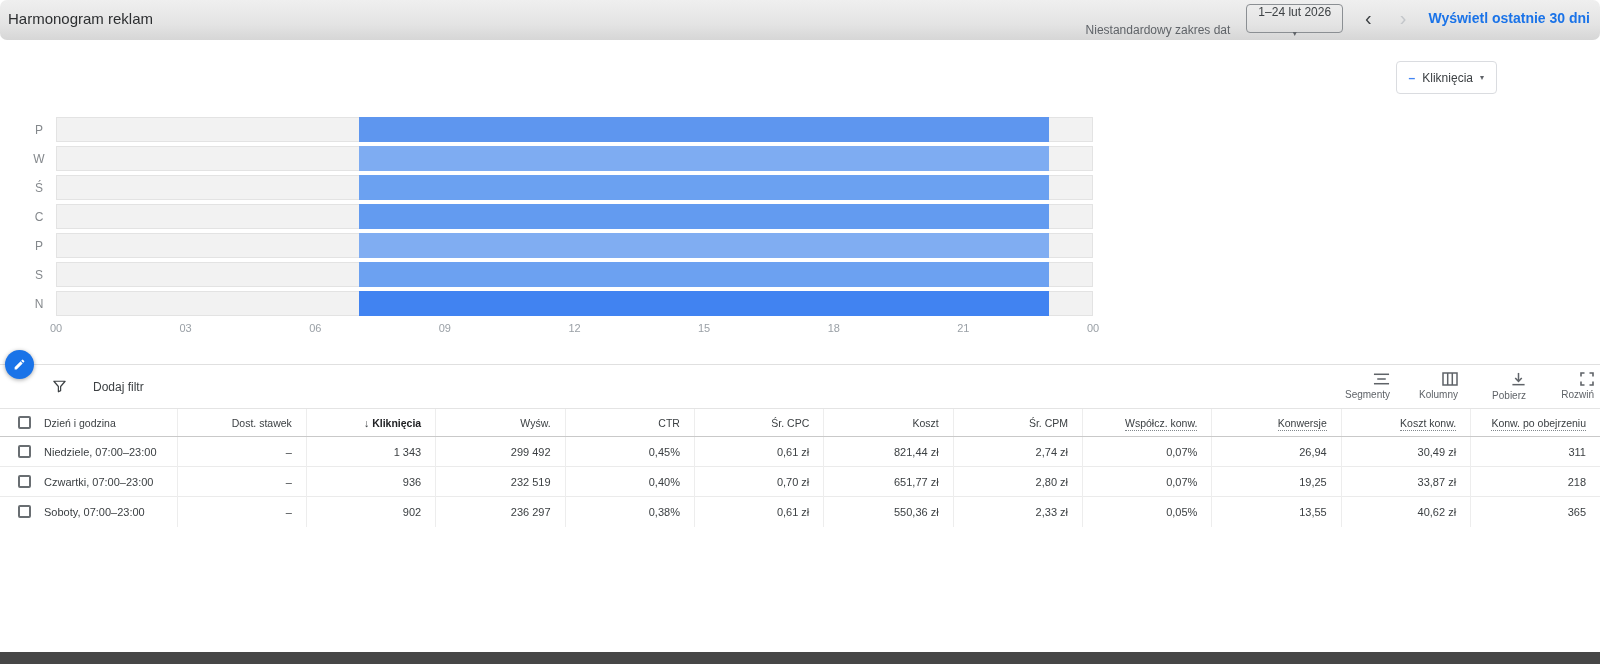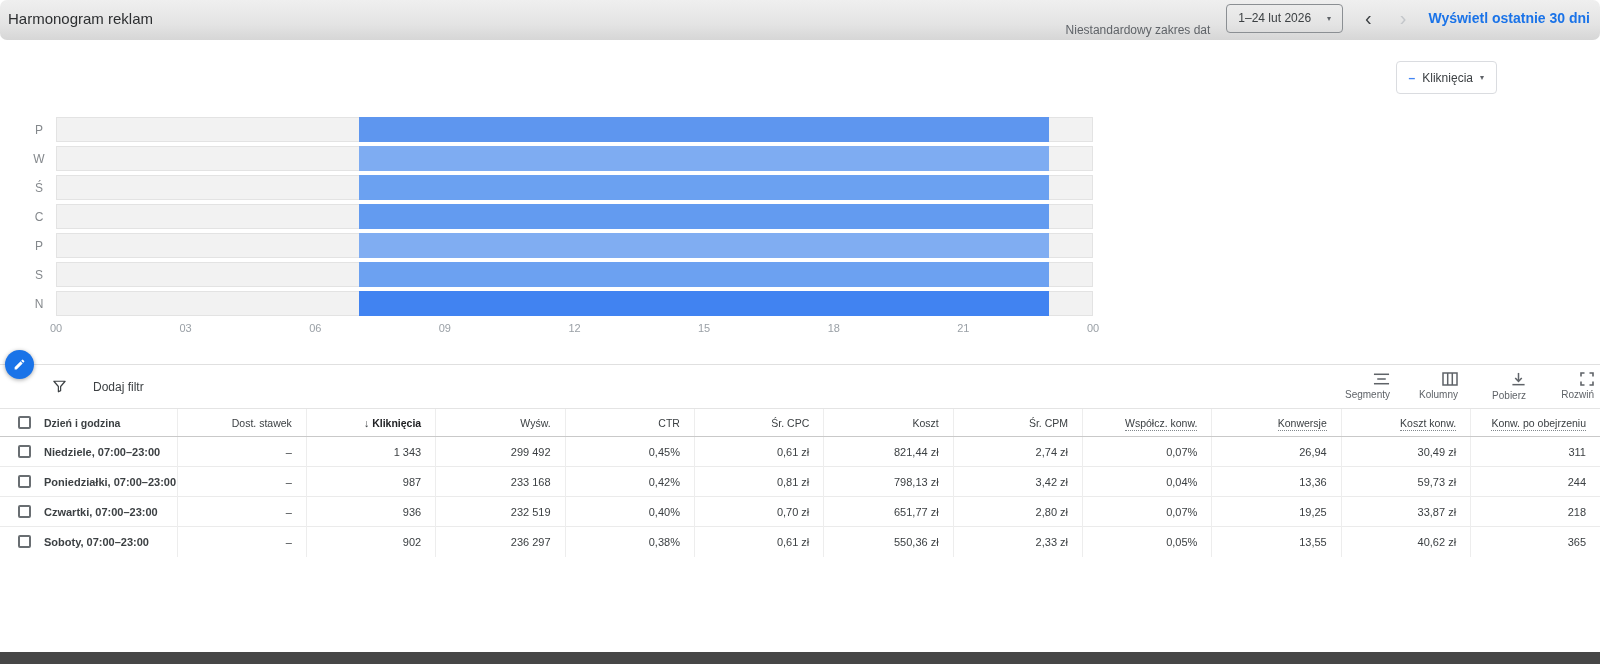--- a/index.html
+++ b/index.html
@@ -6,23 +6,23 @@
   html,body { width:1600px; height:664px; overflow:hidden; background:#fff;
     font-family:"Liberation Sans", sans-serif; color:#3c4043; }
   .app { position:relative; width:1600px; height:664px; }
 
   
   .topbar { height:40px; display:flex; align-items:center; padding:0 10px 4px 8px;
     background:linear-gradient(180deg,#efefef 0%,#e4e4e4 60%,#d6d6d6 100%);border-radius:7px; }
   .page-title { font-size:15px; color:#2d2f31; }
   .topbar-right { margin-left:auto; display:flex; align-items:center; gap:16px; font-size:12px; }
   .range-label { color:#5f6368;margin-top:24px; }
-  .date-select { display:flex; align-items:center; gap:16px; height:29px; padding:0 11px;
+  .date-select { display:flex; align-items:center; gap:10px; height:29px; padding:0 11px;
     border:1px solid #8b8f93; border-radius:4px; background:transparent; font-size:12px;
-    color:#3c4043; cursor:pointer; font-family:inherit; }
+    color:#3c4043; cursor:pointer; font-family:inherit;flex-direction:column; }
   .caret { font-size:8px; color:#5f6368; }
   .chev { font-size:20px; line-height:20px; color:#3c4043; cursor:pointer; padding:0 6px; user-select:none; }
   .chev.disabled { color:#c3c6ca; }
   .link30 { color:#1a73e8; font-weight:700; font-size:14px; cursor:pointer; text-decoration:none; white-space:nowrap; }
 
   
   .chart-panel { position:relative; height:324px; background:#fff; }
   .legend-btn { position:absolute; top:21px; right:103px; height:33px; padding:0 12px;
     display:flex; align-items:center; gap:7px; background:#fff; border:1px solid #dadce0;
     border-radius:4px; font-size:12px; color:#3c4043; cursor:pointer; font-family:inherit; }
@@ -46,21 +46,21 @@
   .add-filter { margin-left:26px; font-size:12px; color:#3c4043; cursor:pointer; }
   .toolbar-actions { margin-left:auto; display:flex; gap:24px; margin-right:6px; }
   .action { display:flex; flex-direction:column; align-items:flex-end; gap:3px;
     font-size:10px; color:#5f6368; cursor:pointer; min-width:44px; }
 
   
   table { width:100%; border-collapse:collapse; table-layout:fixed; font-size:11px; color:#3c4043; }
   th { height:28px; font-weight:400; font-size:10.5px; border-top:1px solid #e4e4e4;
     border-bottom:1px solid #c9c9c9; text-align:right; padding-right:14px; white-space:nowrap; cursor:pointer; }
   td { height:30px; border-top:1px solid #ebebeb; text-align:right; padding-right:14px; white-space:nowrap; }
-  tr > :first-child { text-align:right; padding-right:0;font-weight:bold; }
+  tr > :first-child { text-align:right; padding-right:0; }
   th + th, td + td { border-left:1px solid #ededed; }
   tbody tr:first-child td { border-top:none; }
   .day-cell { display:flex; align-items:center; gap:13px; padding-left:18px; }
   .cb { width:13px; height:13px; flex:0 0 13px; border:2px solid #696e72; border-radius:2px;
     background:#fff; cursor:pointer; }
   .dotted { border-bottom:1px dotted #80868b; padding-bottom:1px; }
   .sorted { font-weight:700; color:#202124; }
   .sort-arrow { font-weight:400; color:#3c4043; margin-right:3px; }
   tr.highlighted td { background:linear-gradient(180deg,#f1f1f1,#e7e7e7); }
 
@@ -268,39 +268,20 @@
           <td>2,74 zł</td>
           <td>0,07%</td>
           <td>26,94</td>
           <td>30,49 zł</td>
           <td>311</td>
         </tr>
         <tr>
           <td>
             <div class="day-cell">
               <span class="cb"></span>
-              <span>Poniedziałki, 07:00–23:00</span>
-            </div>
-          </td>
-          <td>–</td>
-          <td>987</td>
-          <td>233 168</td>
-          <td>0,42%</td>
-          <td>0,81 zł</td>
-          <td>798,13 zł</td>
-          <td>3,42 zł</td>
-          <td>0,04%</td>
-          <td>13,36</td>
-          <td>59,73 zł</td>
-          <td>244</td>
-        </tr>
-        <tr>
-          <td>
-            <div class="day-cell">
-              <span class="cb"></span>
               <span>Czwartki, 07:00–23:00</span>
             </div>
           </td>
           <td>–</td>
           <td>936</td>
           <td>232 519</td>
           <td>0,40%</td>
           <td>0,70 zł</td>
           <td>651,77 zł</td>
           <td>2,80 zł</td>

